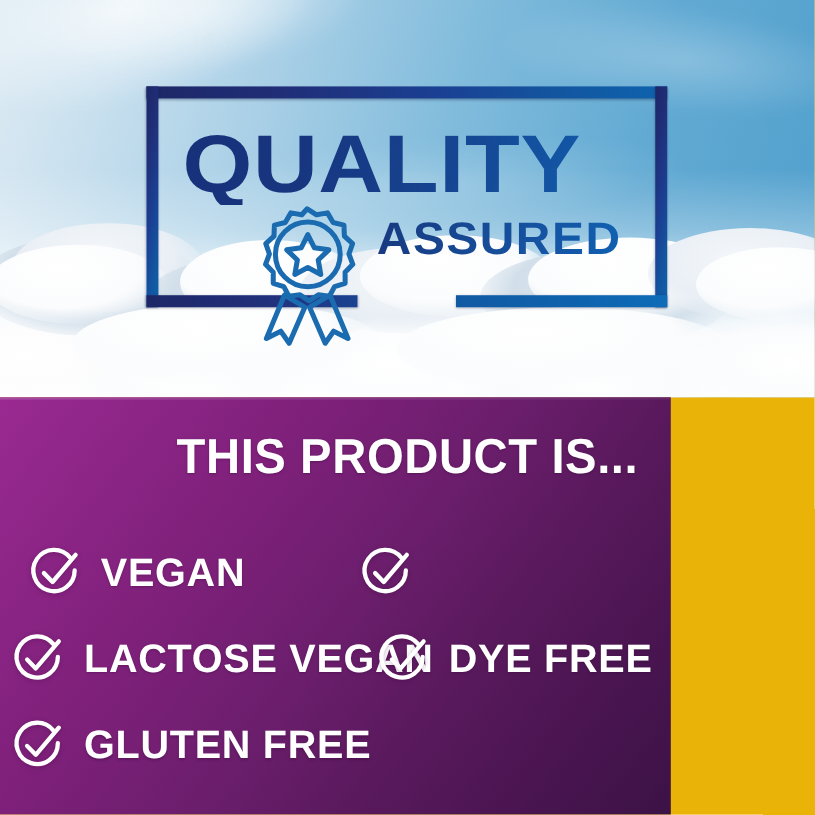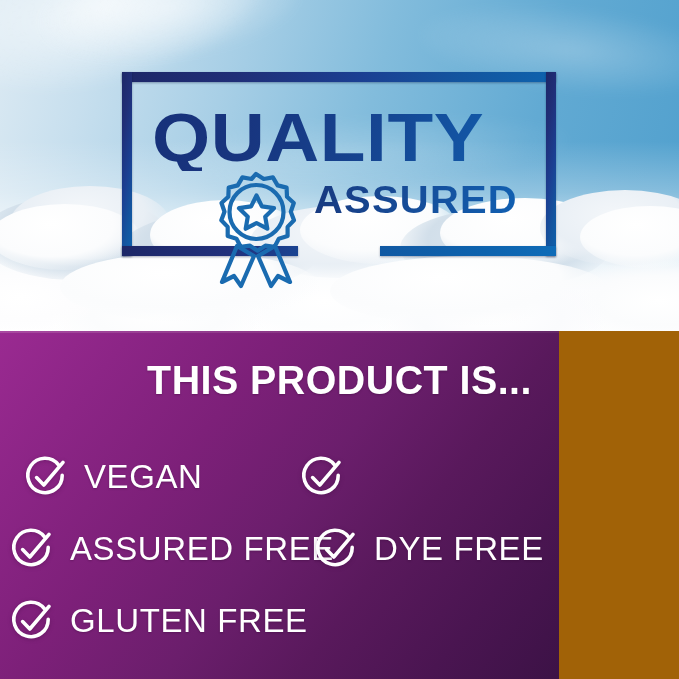--- a/index.html
+++ b/index.html
@@ -8,21 +8,21 @@
     background: #ffffff;
   }
   body {
     font-family: "Liberation Sans", sans-serif;
   }
   #canvas {
     position: relative;
     width: 679px;
     height: 679px;
     overflow: hidden;
-    background: #a16207;
+    background: #eab308;
   }
 
   
   .sky-panel {
     position: absolute;
     left: 0;
     top: 0;
     width: 679px;
     height: 331px;
     overflow: hidden;
@@ -207,21 +207,21 @@
   .check-icon {
     flex: 0 0 auto;
     width: 48px;
     height: 48px;
     margin-right: 14px;
     filter: drop-shadow(0 1px 2px rgba(45,5,45,0.28));
   }
   .feature-label {
     color: #ffffff;
     font-family: "Liberation Sans", sans-serif;
-    font-weight: 400;
+    font-weight: 700;
     font-size: 33px;
     line-height: 36px;
     letter-spacing: 0.6px;
     white-space: nowrap;
     text-shadow: 0 1px 2px rgba(45,5,45,0.30);
   }
 </style>
 </head>
 <body>
 
@@ -309,21 +309,21 @@
       </div>
 
 
       <div class="feature col-right">
         <span class="check-icon">
           <svg viewBox="0 0 48 48" width="48" height="48" fill="none" xmlns="http://www.w3.org/2000/svg">
             <path d="M36.5 11.8 A17.2 17.2 0 1 0 40.2 22.4" stroke="#ffffff" stroke-width="3.6" stroke-linecap="round" fill="none"></path>
             <path d="M14.6 24.6 L21.8 32.0 L41.0 9.4" stroke="#ffffff" stroke-width="3.6" stroke-linecap="round" stroke-linejoin="round" fill="none"></path>
           </svg>
         </span>
-        <span class="feature-label">ASSURED FREE</span>
+        <span class="feature-label">LACTOSE VEGAN</span>
       </div>
 
       <div class="feature col-left">
         <span class="check-icon">
           <svg viewBox="0 0 48 48" width="48" height="48" fill="none" xmlns="http://www.w3.org/2000/svg">
             <path d="M36.5 11.8 A17.2 17.2 0 1 0 40.2 22.4" stroke="#ffffff" stroke-width="3.6" stroke-linecap="round" fill="none"></path>
             <path d="M14.6 24.6 L21.8 32.0 L41.0 9.4" stroke="#ffffff" stroke-width="3.6" stroke-linecap="round" stroke-linejoin="round" fill="none"></path>
           </svg>
         </span>
         <span class="feature-label">DYE FREE</span>

